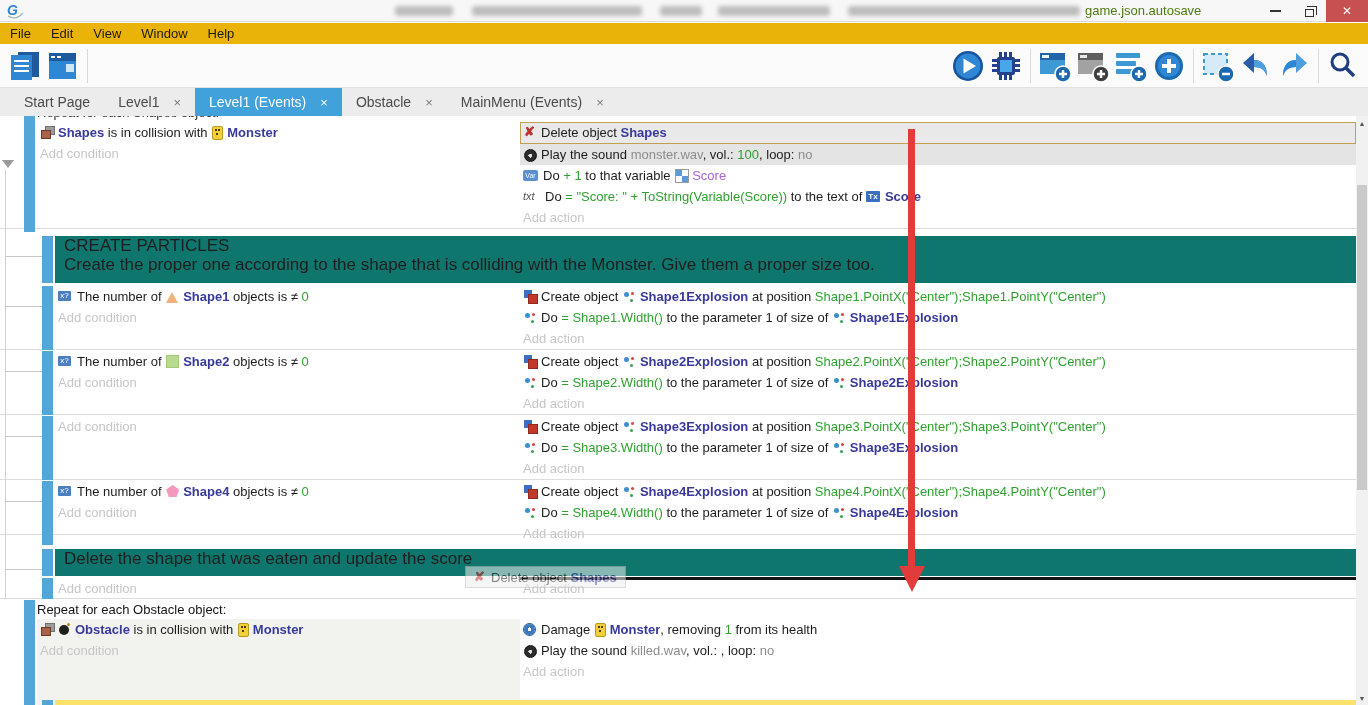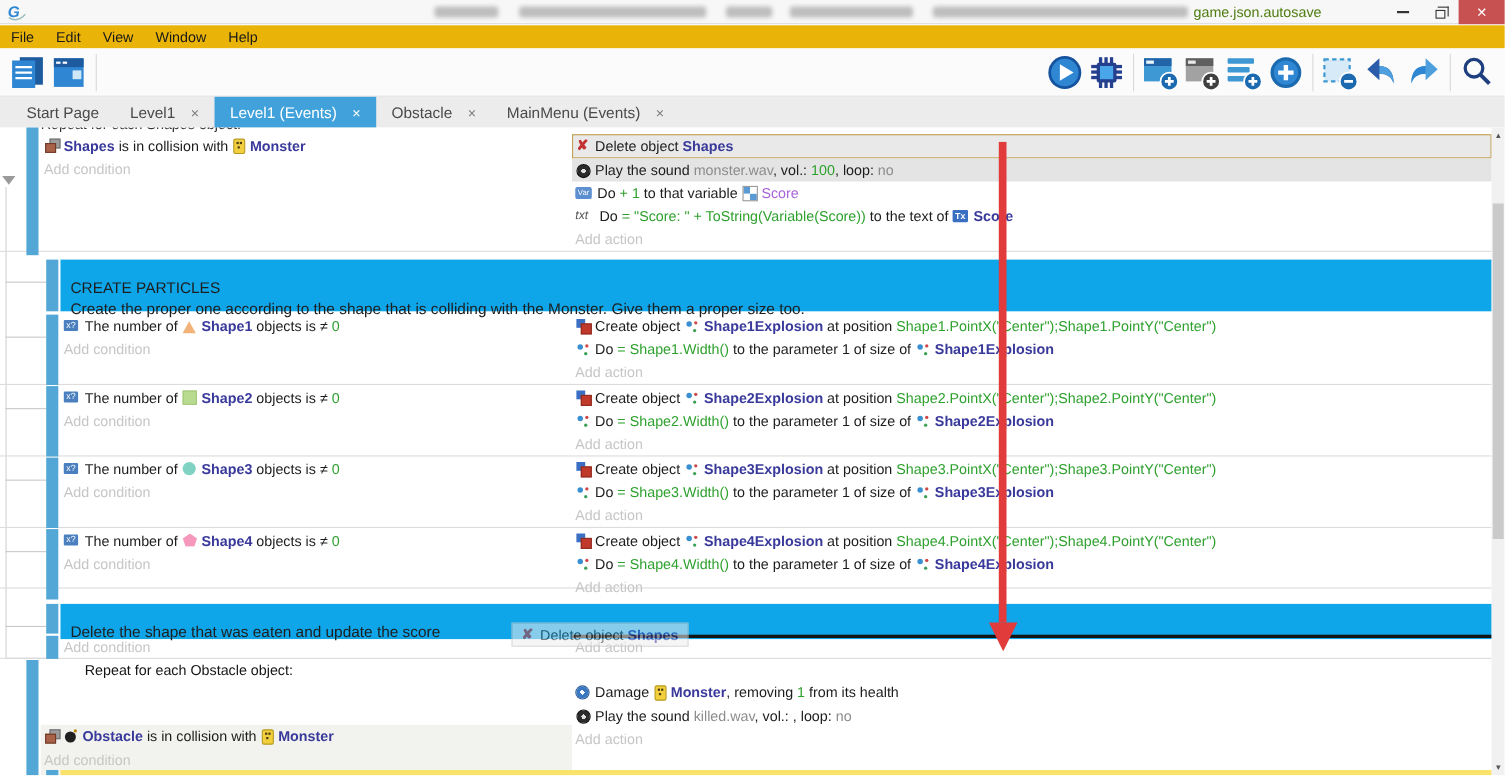--- a/index.html
+++ b/index.html
@@ -51,21 +51,21 @@
   .clipwrap{ overflow:hidden; height:9px; }
   .clipwrap .hdr{ transform:translateY(-10px); color:#333; }
   .colwrap{ position:absolute; }
   .row{ height:21px; line-height:21px; font-size:13px; color:#1c1c1c;
     white-space:nowrap; overflow:hidden; padding-left:3px; }
   .row.selA{ background:#e9e9e9; border:1px solid #c3a04f; height:22px; line-height:20px; }
   .row.selB{ background:#e4e4e4; }
   .row.ph{ color:#c6c6c6; }
   .s-plain{ color:#1c1c1c; } .s-obj{ color:#39399b; font-weight:bold; }
   .s-expr{ color:#2fa12f; } .s-grey{ color:#8c8c8c; } .s-purple{ color:#a865d8; }
-  .comment{ background:#0ea5e9; padding:16px 9px; font-size:14px; color:#1e1e1e; line-height:19px; height:100%; }
+  .comment{ background:#0f766e; padding:0 9px; font-size:17px; color:#1e1e1e; line-height:19px; height:100%; }
   .strip{ background:#fbe26b; height:100%; }
   .condcell-tint{ background:#f2f2ee; }
 
   
   .drop-line{ position:absolute; left:520px; right:12px; top:461px; height:3px; background:#141414; }
   .ghost{ position:absolute; left:465px; top:450px; height:22px; line-height:22px; padding:0 8px;
     background:#ededed; border:1px solid #bfbfbf; opacity:.55; font-size:13px; white-space:nowrap; }
   .arrow-line{ position:absolute; left:908px; top:13px; width:7px; height:437px; background:#e23b3b; }
   .arrow-head{ position:absolute; left:899px; top:450px; width:0; height:0;
     border-left:13px solid transparent; border-right:13px solid transparent; border-top:26px solid #e23b3b; }
@@ -361,21 +361,20 @@
         </div>
         <div class="colwrap" style="left: 520px; right: 0px; top: 0px;">
           <div class="row"><span class="ic ic-create"></span><span class="s-plain">Create object </span><span class="ic ic-particle"></span><span class="s-obj">Shape2Explosion</span><span class="s-plain"> at position </span><span class="s-expr">Shape2.PointX("Center");Shape2.PointY("Center")</span></div>
           <div class="row"><span class="ic ic-particle"></span><span class="s-plain">Do </span><span class="s-expr">= Shape2.Width()</span><span class="s-plain"> to the parameter 1 of size of </span><span class="ic ic-particle"></span><span class="s-obj">Shape2Explosion</span></div>
           <div class="row ph">Add action</div>
         </div>
       </div>
       <div class="ev ev-border" style="top: 300px; height: 64px;">
         <div class="bar" style="left: 42px; height: 64px;"></div>
         <div class="colwrap" style="left: 55px; top: 0px; width: 465px; bottom: 0px;">
-          <div class="row"><span class="ic ic-count"></span><span class="s-plain">The number of </span><span class="ic ic-cir"></span><span class="s-obj">Shape3</span><span class="s-plain"> objects is ≠ </span><span class="s-expr">0</span></div>
           <div class="row ph">Add condition</div>
         </div>
         <div class="colwrap" style="left: 520px; right: 0px; top: 0px;">
           <div class="row"><span class="ic ic-create"></span><span class="s-plain">Create object </span><span class="ic ic-particle"></span><span class="s-obj">Shape3Explosion</span><span class="s-plain"> at position </span><span class="s-expr">Shape3.PointX("Center");Shape3.PointY("Center")</span></div>
           <div class="row"><span class="ic ic-particle"></span><span class="s-plain">Do </span><span class="s-expr">= Shape3.Width()</span><span class="s-plain"> to the parameter 1 of size of </span><span class="ic ic-particle"></span><span class="s-obj">Shape3Explosion</span></div>
           <div class="row ph">Add action</div>
         </div>
       </div>
       <div class="ev ev-border" style="top: 365px; height: 54px; padding-left: 40px;">
         <div class="bar" style="left: 42px; height: 64px;"></div>
@@ -397,24 +396,24 @@
       </div>
       <div class="ev ev-border" style="top: 462px; height: 21px;">
         <div class="bar" style="left: 42px; height: 21px;"></div>
         <div class="colwrap" style="left: 55px; top: 0px; width: 465px; bottom: 0px;">
           <div class="row ph">Add condition</div>
         </div>
         <div class="colwrap" style="left: 520px; right: 0px; top: 0px;">
           <div class="row ph">Add action</div>
         </div>
       </div>
-      <div class="ev" style="top: 484px; height: 105px; padding-left: 40px;">
+      <div class="ev" style="top: 484px; height: 105px;">
         <div class="bar" style="left: 24px; height: 105px;"></div>
         <div class="hdr" style="margin-left: 37px;">Repeat for each Obstacle object:</div>
-        <div class="colwrap condcell-tint" style="left: 37px; top: 19px; width: 483px; bottom: 0px; margin-top: 40px;">
+        <div class="colwrap condcell-tint" style="left: 37px; top: 19px; width: 483px; bottom: 0px;">
           <div class="row"><span class="ic ic-collision"></span><span class="ic ic-bomb"></span><span class="s-obj">Obstacle</span><span class="s-plain"> is in collision with </span><span class="ic ic-monster"></span><span class="s-obj">Monster</span></div>
           <div class="row ph">Add condition</div>
         </div>
         <div class="colwrap" style="left: 520px; right: 0px; top: 19px;">
           <div class="row"><span class="ic ic-damage"></span><span class="s-plain">Damage </span><span class="ic ic-monster"></span><span class="s-obj">Monster</span><span class="s-plain">, removing </span><span class="s-expr">1</span><span class="s-plain"> from its health</span></div>
           <div class="row"><span class="ic ic-sound"></span><span class="s-plain">Play the sound </span><span class="s-grey">killed.wav</span><span class="s-plain">, vol.: , loop: </span><span class="s-grey">no</span></div>
           <div class="row ph">Add action</div>
         </div>
       </div>
       <div class="ev" style="top: 584px; height: 5px;">

